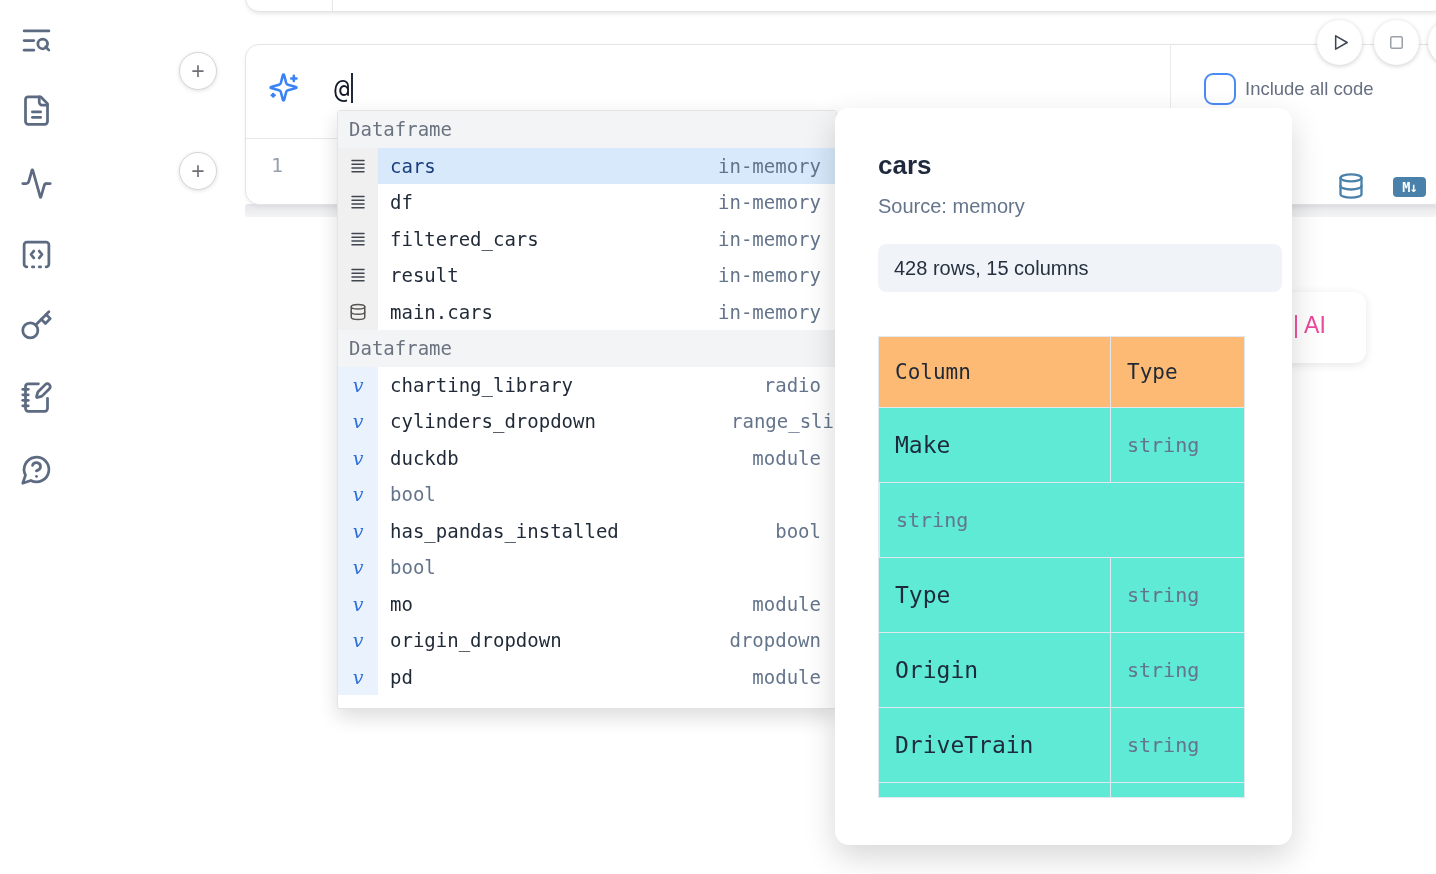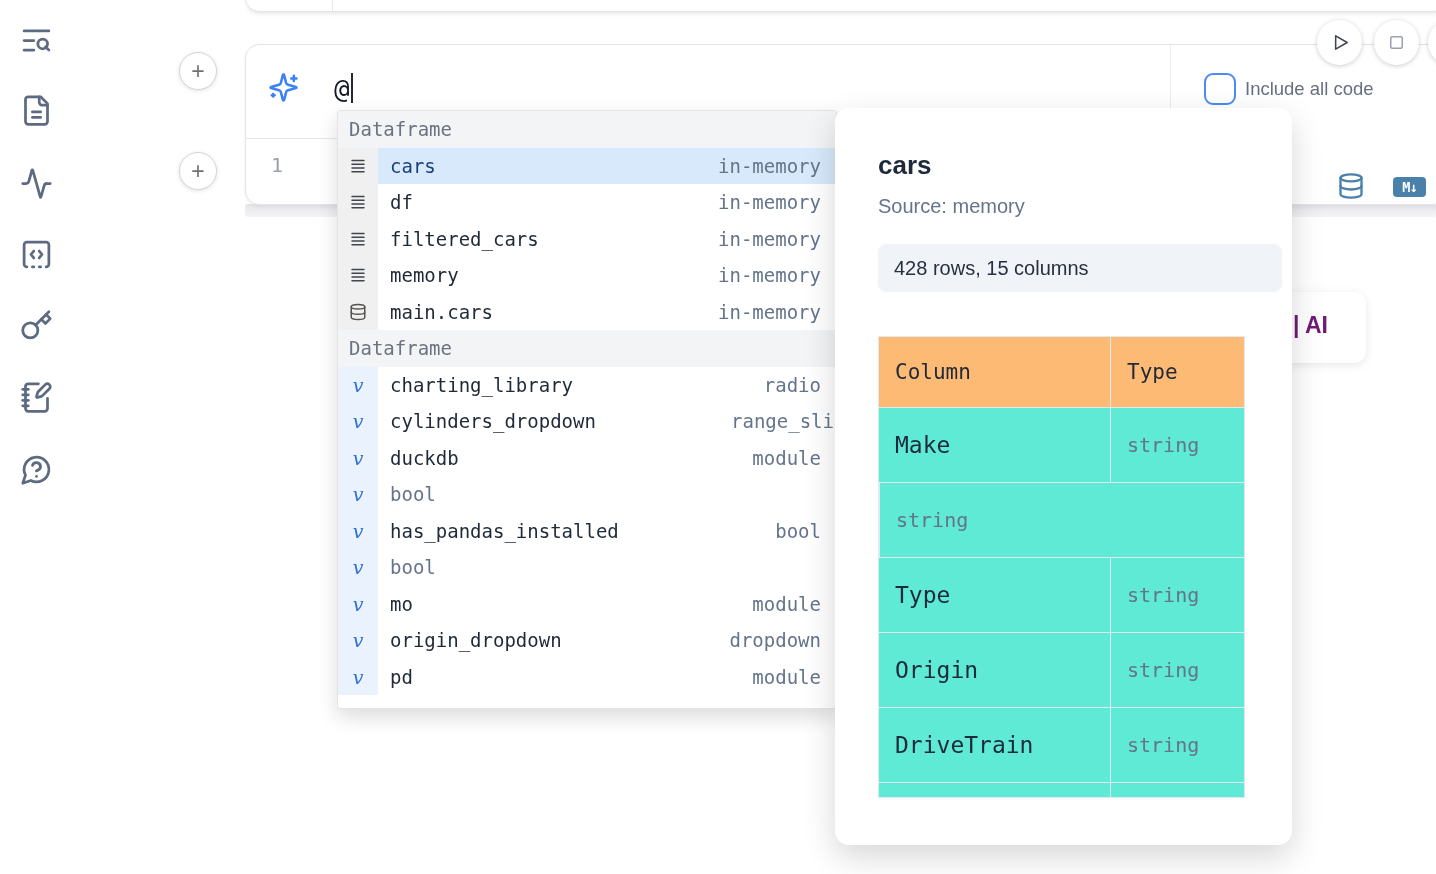--- a/index.html
+++ b/index.html
@@ -49,21 +49,21 @@
 
   
   .run-btn{position:absolute;top:20px;width:45px;height:45px;border-radius:50%;background:#fff;
            box-shadow:0 1px 5px rgba(0,0,0,.2);z-index:20;cursor:pointer;
            display:flex;align-items:center;justify-content:center;}
   .run-btn svg{width:23px;height:23px;}
 
   
   .ai-card{position:absolute;left:1243px;top:292px;width:123px;height:71px;background:#fff;
            border-radius:12px;box-shadow:0 2px 10px rgba(0,0,0,.1);z-index:30;cursor:pointer;}
-  .ai-card span{position:absolute;left:50px;top:20px;font-size:23px;font-weight:bold;color:#701a75;}
+  .ai-card span{position:absolute;left:50px;top:20px;font-size:23px;font-weight:normal;color:#ec4899;}
 
   
   .dropdown{position:absolute;left:337px;top:110px;width:498px;height:597px;background:#fff;
             border:1px solid #e4e4e7;border-radius:3px;overflow:hidden;z-index:40;
             box-shadow:0 8px 20px rgba(0,0,0,.14);}
   .dd-header{height:36.5px;line-height:36.5px;background:#f3f4f6;color:#6b7280;font-size:19px;
              padding-left:11px;box-sizing:border-box;}
   .dd-item{display:flex;height:36.5px;cursor:pointer;}
   .dd-gutter{flex:0 0 40px;display:flex;align-items:center;justify-content:center;}
   .g-gray{background:#f0f0f1;color:#3f4650;}
@@ -247,21 +247,21 @@
       <div class="dd-item">
         <span class="dd-gutter g-gray">
           <svg xmlns="http://www.w3.org/2000/svg" viewBox="0 0 24 24" fill="none" stroke="currentColor" stroke-width="2" stroke-linecap="round" stroke-linejoin="round">
             <path d="M4 4.5h16"></path>
             <path d="M4 9.5h16"></path>
             <path d="M4 14.5h16"></path>
             <path d="M4 19.5h16"></path>
           </svg>
         </span>
         <span class="dd-content">
-          <span class="dd-name mono">memory</span>
+          <span class="dd-name mono">result</span>
           <span class="dd-type mono">in-memory</span>
         </span>
       </div>
       <div class="dd-item">
         <span class="dd-gutter g-amber">
           <svg xmlns="http://www.w3.org/2000/svg" viewBox="0 0 24 24" fill="none" stroke="currentColor" stroke-width="2" stroke-linecap="round" stroke-linejoin="round">
             <ellipse cx="12" cy="5" rx="9" ry="3"></ellipse>
             <path d="M3 5v14a9 3 0 0 0 18 0V5"></path>
             <path d="M3 12a9 3 0 0 0 18 0"></path>
           </svg>

